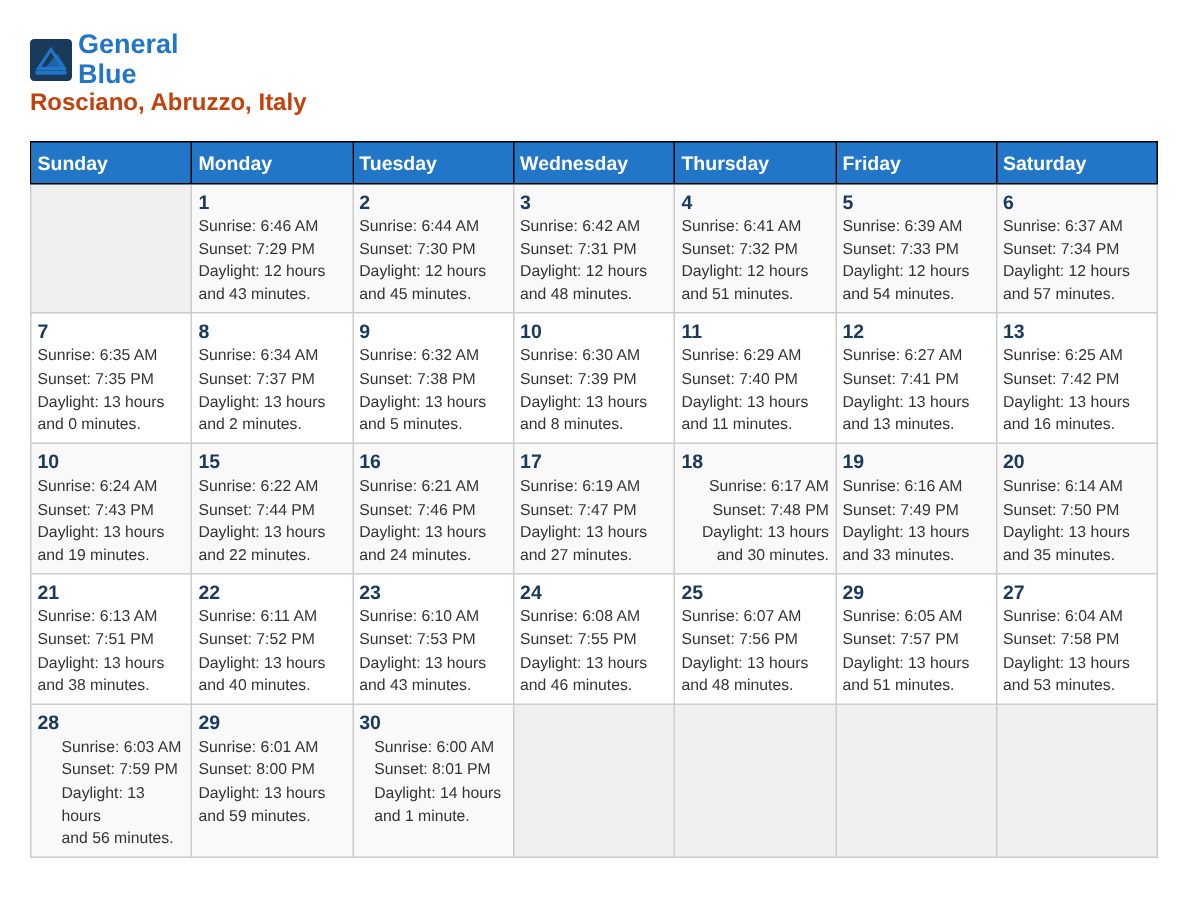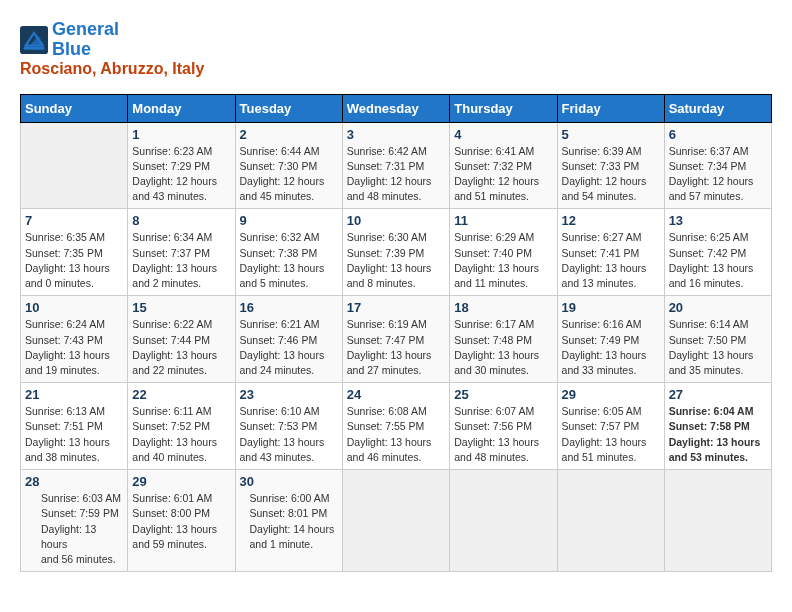--- a/index.html
+++ b/index.html
@@ -121,21 +121,21 @@
         <th>Thursday</th>
         <th>Friday</th>
         <th>Saturday</th>
       </tr>
   </thead>
   <tbody id="calendar-body">
   <tr>
         <td class="empty-cell"></td>
         <td>
           <span class="day-number">1</span>
-          <div class="day-info" style="white-space: pre-line;">Sunrise: 6:23 AM
+          <div class="day-info" style="white-space: pre-line;">Sunrise: 6:46 AM
 Sunset: 7:29 PM
 Daylight: 12 hours
 and 43 minutes.</div>
         </td>
         <td>
           <span class="day-number">2</span>
           <div class="day-info" style="white-space: pre-line;">Sunrise: 6:44 AM
 Sunset: 7:30 PM
 Daylight: 12 hours
 and 45 minutes.</div>
@@ -244,21 +244,21 @@
         </td>
         <td>
           <span class="day-number">17</span>
           <div class="day-info" style="white-space: pre-line;">Sunrise: 6:19 AM
 Sunset: 7:47 PM
 Daylight: 13 hours
 and 27 minutes.</div>
         </td>
         <td>
           <span class="day-number">18</span>
-          <div class="day-info" style="white-space: pre-line;">Sunrise: 6:17 AM
+          <div class="day-info" style="white-space: pre-line; text-align: right;">Sunrise: 6:17 AM
 Sunset: 7:48 PM
 Daylight: 13 hours
 and 30 minutes.</div>
         </td>
         <td>
           <span class="day-number">19</span>
           <div class="day-info" style="white-space: pre-line;">Sunrise: 6:16 AM
 Sunset: 7:49 PM
 Daylight: 13 hours
 and 33 minutes.</div>
@@ -309,21 +309,21 @@
         </td>
         <td>
           <span class="day-number">29</span>
           <div class="day-info" style="white-space: pre-line;">Sunrise: 6:05 AM
 Sunset: 7:57 PM
 Daylight: 13 hours
 and 51 minutes.</div>
         </td>
         <td>
           <span class="day-number">27</span>
-          <div class="day-info" style="white-space: pre-line; font-weight: bold;">Sunrise: 6:04 AM
+          <div class="day-info" style="white-space: pre-line;">Sunrise: 6:04 AM
 Sunset: 7:58 PM
 Daylight: 13 hours
 and 53 minutes.</div>
         </td>
       </tr>
       <tr>
         <td>
           <span class="day-number">28</span>
           <div class="day-info" style="white-space: pre-line; margin-left: 16px;">Sunrise: 6:03 AM
 Sunset: 7:59 PM

